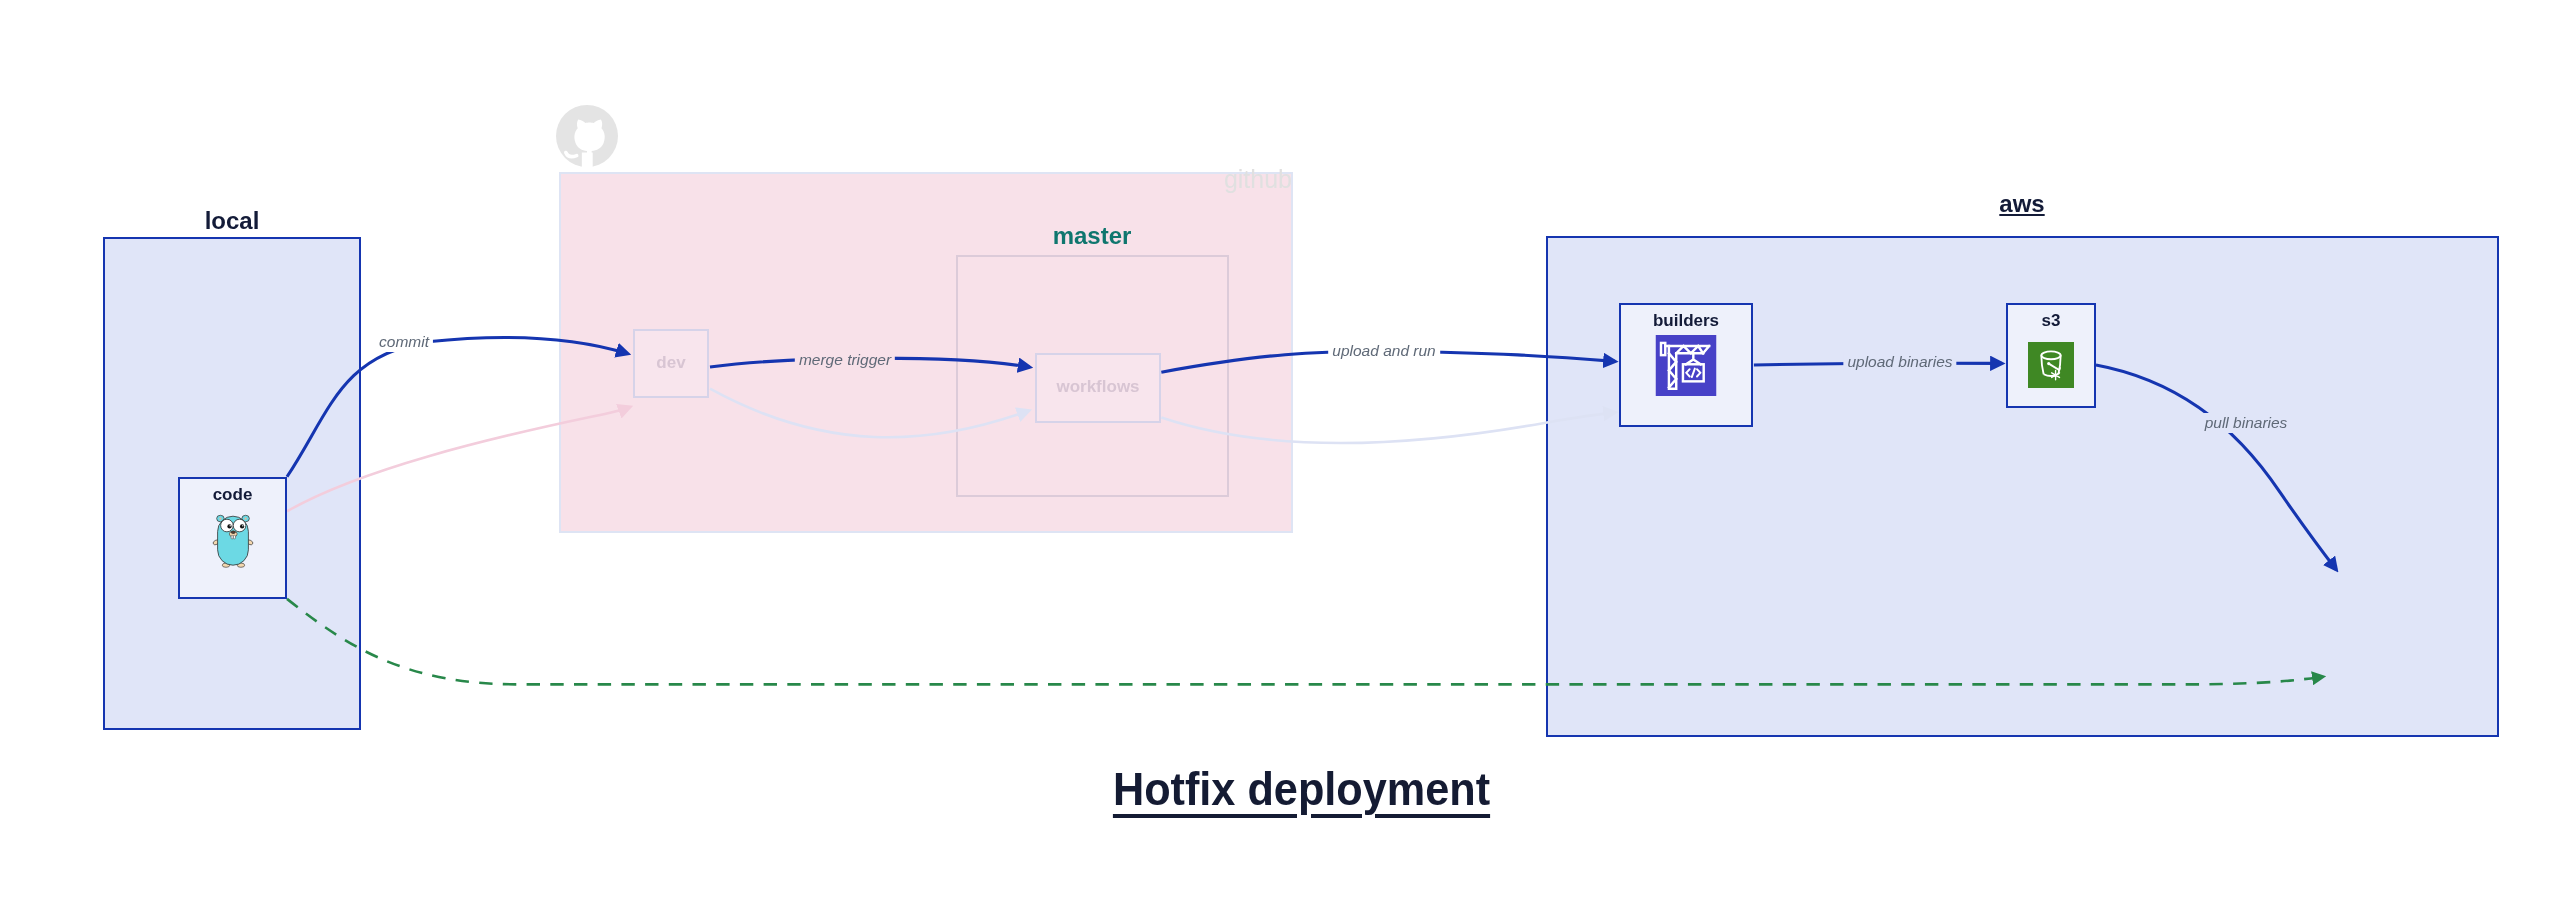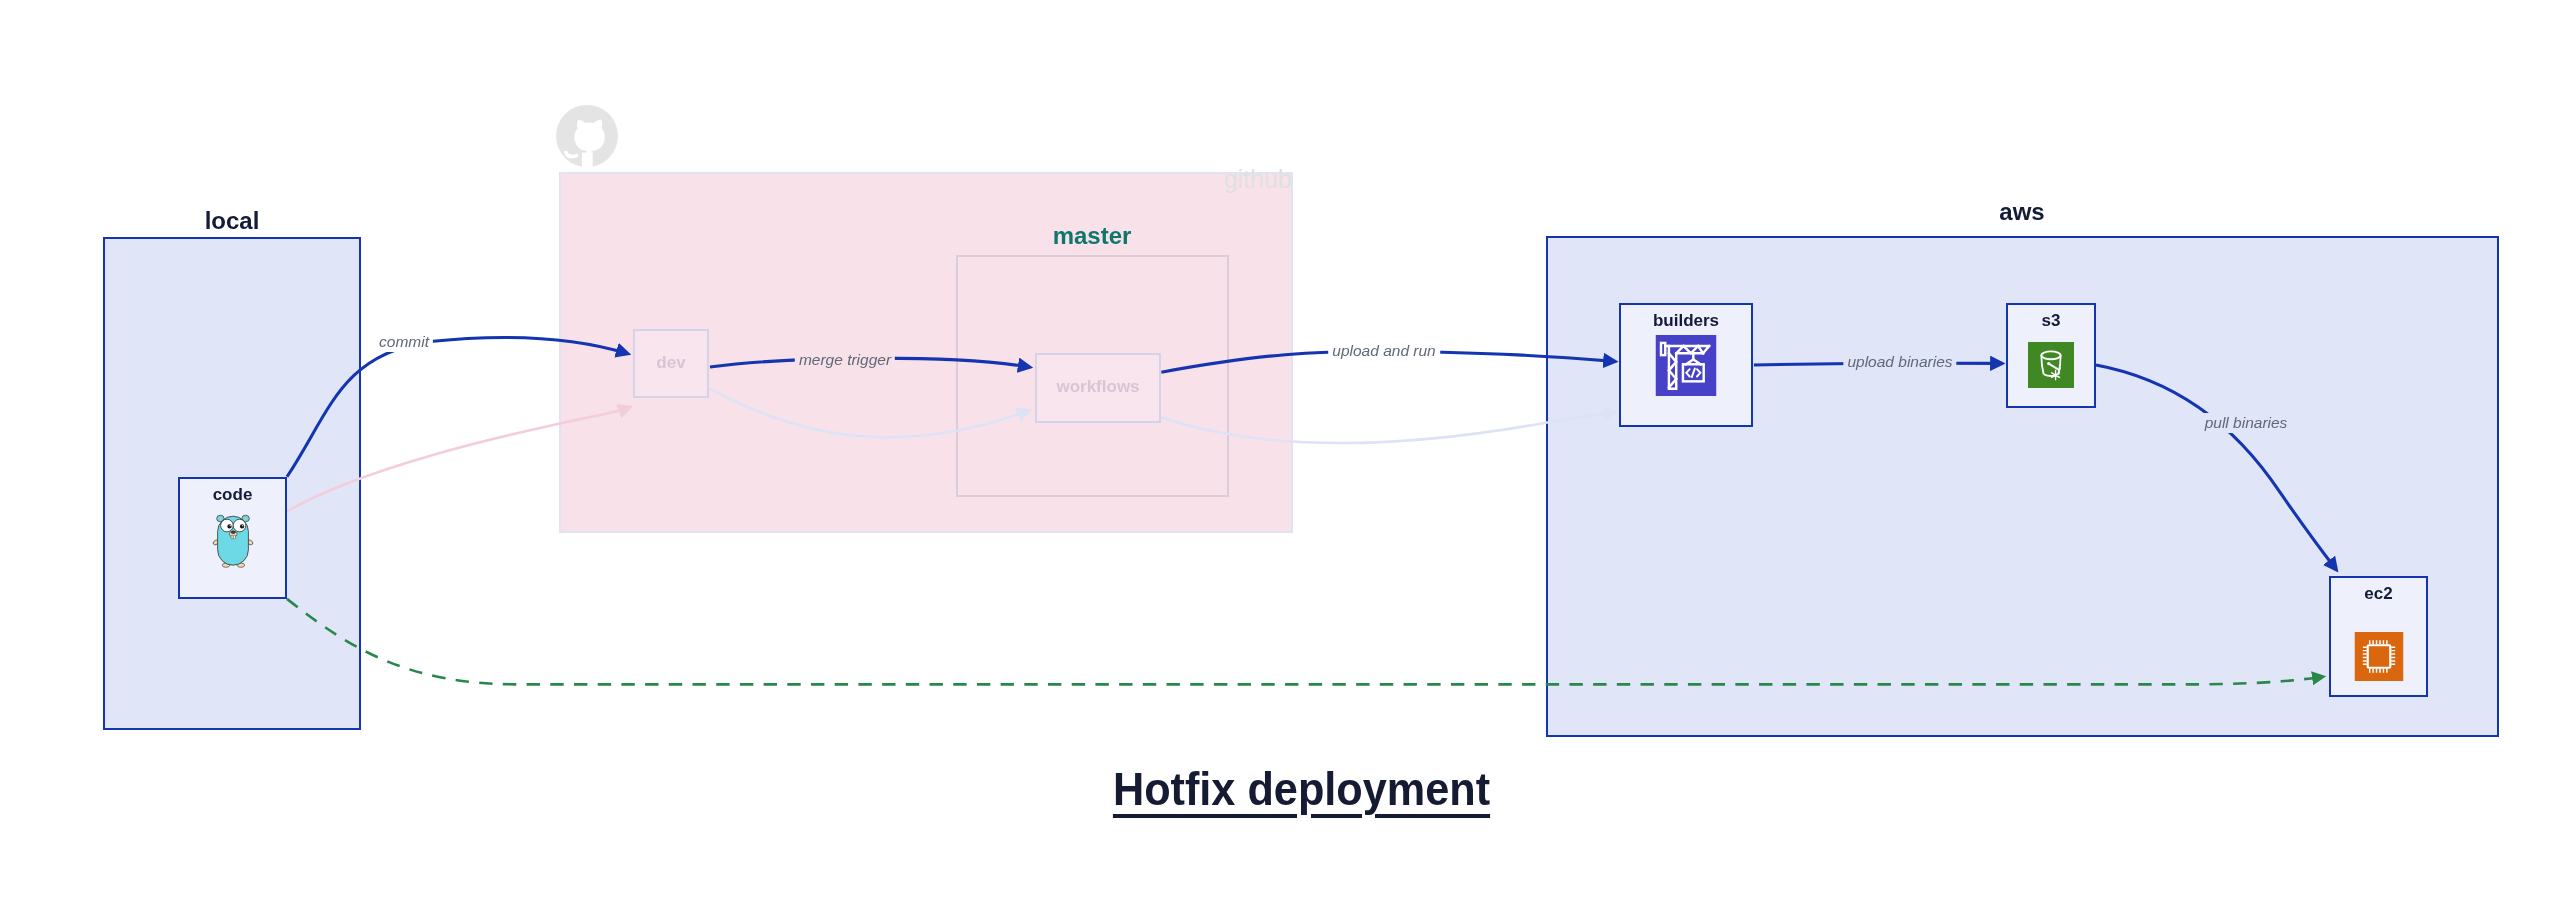--- a/index.html
+++ b/index.html
@@ -45,21 +45,21 @@
   <div class="cluster cluster-master" style="left:956px;top:255px;width:273px;height:242px;"></div>
 
   <div class="cluster cluster-blue" style="left:1546px;top:236px;width:953px;height:501px;"></div>
 
   <div class="cluster-label center" style="left:232px;top:221px;">local</div>
 
   <div class="github-label" style="left:1137px;top:137px;width:155px;">github</div>
 
   <div class="cluster-label center master-label" style="left:1092px;top:236px;">master</div>
 
-  <div class="cluster-label center" style="left:2022px;top:212px;">aws</div>
+  <div class="cluster-label center" style="left:2022px;top:204px;text-decoration:underline;">aws</div>
 
   <svg id="octocat" style="left:556px;top:105px;" width="62" height="62" viewBox="0 0 120 120">
     <circle cx="60" cy="60" r="60" fill="#e4e4e4"></circle>
     <path fill="#ffffff" d="M38,74 c-4,-11 -3,-21 4,-29 c-2,-6 -2,-12 1,-17 c6,1 10,3 14,7 c2,-0.5 5,-1 8,-1 s6,0.5 8,1 c4,-4 8,-6 14,-7 c3,5 3,11 1,17 c7,8 8,18 4,29 c-4,10 -13,14 -23,15 l0,22 l-9,0 l0,-22 c-10,-1 -18,-5 -22,-15 z"></path>
     <rect x="50" y="92" width="21" height="28" fill="#ffffff"></rect>
     <path d="M40,98 q-16,6 -21,-6" stroke="#ffffff" stroke-width="7" fill="none" stroke-linecap="round"></path>
   </svg>
 
   <svg id="edge-layer" width="2604" height="902" viewBox="0 0 5054 1750">
     <defs>
@@ -161,33 +161,20 @@
         <path d="M34,70 Q50,78 66,70"></path>
         <path d="M45,47 L68,61 L70,55"></path>
       </g>
       <circle cx="45" cy="47" r="3.4" fill="#ffffff"></circle>
       <g stroke="#ffffff" stroke-width="3" fill="none" stroke-linecap="round">
         <path d="M60,62 V82 M51.5,67 L68.5,77 M68.5,67 L51.5,77"></path>
       </g>
     </svg>
   </div>
 
-  <div class="node node-blue" style="left:2329px;top:576px;width:99px;height:121px;">
-    <div class="node-label">ec2</div>
-    <svg class="node-icon" style="left:50%;top:54px;transform:translateX(-50%);" width="49" height="49" viewBox="0 0 100 100">
-      <rect width="100" height="100" fill="#da660e"></rect>
-      <rect x="27" y="27" width="46" height="46" rx="2" stroke="#ffffff" stroke-width="4.5" fill="none"></rect>
-      <g stroke="#ffffff" stroke-width="3" fill="none">
-        <path d="M31,17 V25 M38,17 V25 M45,17 V25 M52,17 V25 M59,17 V25 M66,17 V25"></path>
-        <path d="M31,75 V83 M38,75 V83 M45,75 V83 M52,75 V83 M59,75 V83 M66,75 V83"></path>
-        <path d="M17,31 H25 M17,38 H25 M17,45 H25 M17,52 H25 M17,59 H25 M17,66 H25"></path>
-        <path d="M75,31 H83 M75,38 H83 M75,45 H83 M75,52 H83 M75,59 H83 M75,66 H83"></path>
-      </g>
-    </svg>
-  </div>
 
   <div class="edge-label bg-white" style="left:404px;top:342px;">commit</div>
   <div class="edge-label bg-pink" style="left:845px;top:360px;">merge trigger</div>
   <div class="edge-label bg-white" style="left:1384px;top:351px;">upload and run</div>
   <div class="edge-label bg-lav" style="left:1880px;top:362px;margin-left:20px;">upload binaries</div>
   <div class="edge-label bg-lav" style="left:2246px;top:423px;">pull binaries</div>
 
   <div class="page-title">Hotfix deployment</div>
 
 </div>

